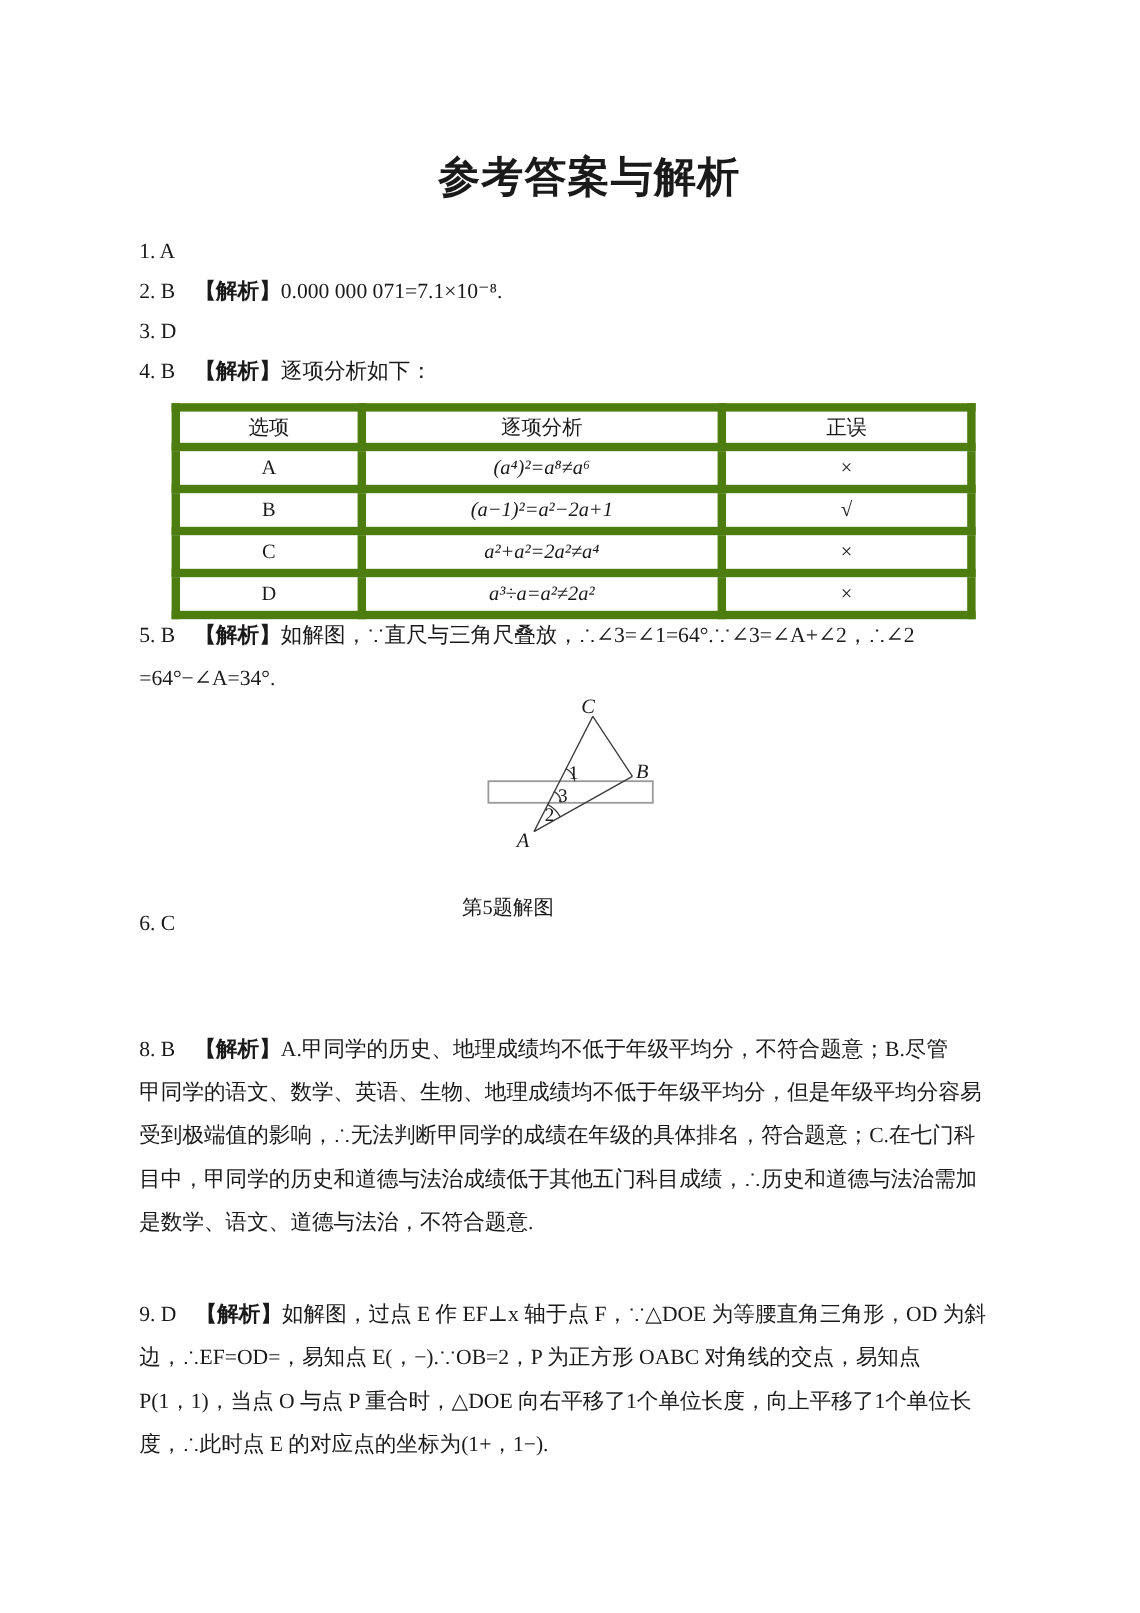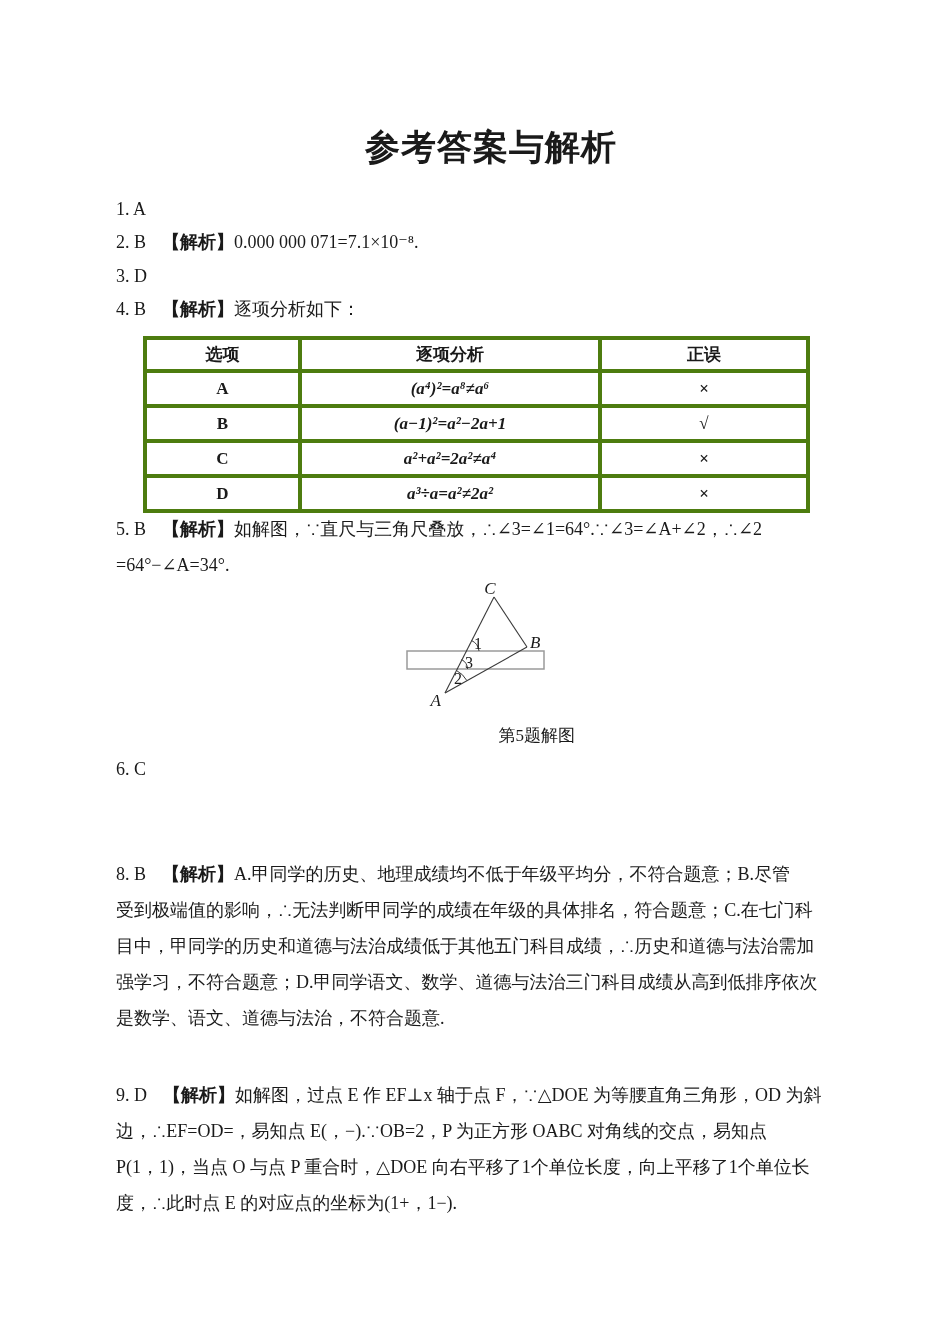--- a/index.html
+++ b/index.html
@@ -20,31 +20,31 @@
   .jx{
     font-weight:700;margin-left:16px;
     font-family:"Liberation Sans","DejaVu Sans",sans-serif;
   }
   table.analysis{
     position:absolute;top:336px;left:143px;width:663px;
     border-collapse:collapse;table-layout:fixed;
     font-size:17px;text-align:center;
   }
   table.analysis th,table.analysis td{
-    border:4px solid #4d7c0f;padding:0;font-weight:700;
+    border:7px solid #4d7c0f;padding:0;font-weight:400;
   }
   table.analysis thead tr{height:33px;}
   table.analysis tbody tr{height:35px;}
   td.math{font-style:italic;}
   .figure-svg{position:absolute;left:385px;top:574px;}
   .figure-svg text{font-size:17px;font-style:italic;fill:#1a1a1a;}
   .figure-svg text.angle{font-style:normal;font-size:16px;}
   .figure-caption{
-    position:absolute;top:724px;left:385px;width:190px;
-    text-align:right;font-size:17px;
+    position:absolute;top:745px;left:385px;width:190px;
+    text-align:left;font-size:17px;
   }
 </style>
 </head>
 <body>
 
 <div class="page">
 
   <h1 class="title">参考答案与解析</h1>
 
   <div class="item" style="top:191px">
@@ -122,23 +122,23 @@
   </svg>
   <div class="figure-caption">第5题解图</div>
 
   <div class="item" style="top:751px">
     <div class="line"><span>6. C</span></div>
   </div>
 
 
   <div class="item" style="top:856px">
     <div class="line"><span>8. B</span><span class="jx">【解析】</span><span>A.甲同学的历史、地理成绩均不低于年级平均分，不符合题意；B.尽管</span></div>
+    <div class="line">甲同学的语文、数学、英语、生物、地理成绩均不低于年级平均分，但是年级平均分容易</div>
     <div class="line">受到极端值的影响，∴无法判断甲同学的成绩在年级的具体排名，符合题意；C.在七门科</div>
     <div class="line">目中，甲同学的历史和道德与法治成绩低于其他五门科目成绩，∴历史和道德与法治需加</div>
-    <div class="line">强学习，不符合题意；D.甲同学语文、数学、道德与法治三门科目成绩从高到低排序依次</div>
     <div class="line">是数学、语文、道德与法治，不符合题意.</div>
   </div>
 
   <div class="item" style="top:1077px">
     <div class="line"><span>9. D</span><span class="jx">【解析】</span><span>如解图，过点 E 作 EF⊥x 轴于点 F，∵△DOE 为等腰直角三角形，OD 为斜</span></div>
     <div class="line">边，∴EF=OD=，易知点 E(，−).∵OB=2，P 为正方形 OABC 对角线的交点，易知点</div>
     <div class="line">P(1，1)，当点 O 与点 P 重合时，△DOE 向右平移了1个单位长度，向上平移了1个单位长</div>
     <div class="line">度，∴此时点 E 的对应点的坐标为(1+，1−).</div>
   </div>
 

